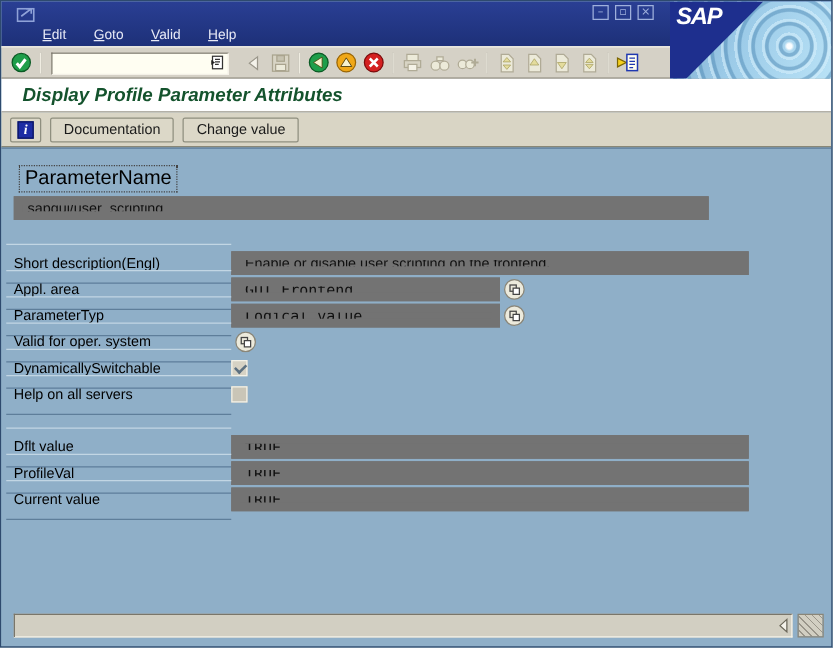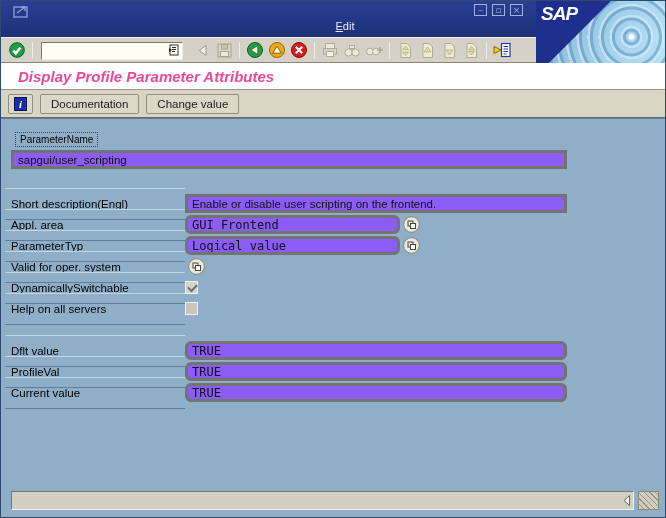--- a/index.html
+++ b/index.html
@@ -11,21 +11,21 @@
     background:#8fafc8;border:1px solid #2e4a6e;overflow:hidden;
   }
 
   
   .topblue{background:linear-gradient(#2a3f94,#1d3078);height:36px;flex:none;}
   .titlebar{height:18px;display:flex;align-items:center;padding:0 142px 0 12px;}
   .sysmenu-icon{width:18px;height:14px;margin-top:2px;}
   .win-controls{margin-left:auto;display:flex;gap:5px;}
   .win-btn{width:13px;height:12px;border:1px solid #9fb0dc;color:#9fb0dc;
     font:9px/10px "DejaVu Sans",sans-serif;text-align:center;background:transparent;cursor:default;}
-  .menubar{height:18px;display:flex;align-items:center;padding-left:24px;gap:4px;flex-direction:column;}
+  .menubar{height:18px;display:flex;align-items:center;padding-left:24px;gap:4px;}
   .menu-item{color:#e8eaf6;font-size:11px;padding:1px 9px;display:inline-block;cursor:default;}
   .menu-item::first-letter{text-decoration:underline;}
 
   
   .stdtoolbar{height:26px;flex:none;background:#d5d1c6;border-top:1px solid #f4f1e8;
     border-bottom:1px solid #8a8578;display:flex;align-items:center;padding:0 132px 0 5px;}
   .tb{display:inline-flex;align-items:center;justify-content:center;width:22px;height:20px;flex:none;}
   .tb svg{display:block;}
   .tb-sep{width:1px;height:17px;background:#9a968a;border-right:1px solid #f0ede2;margin:0 4px;flex:none;}
   .cmd-wrap{position:relative;margin:0 8px 0 4px;flex:none;}
@@ -41,42 +41,42 @@
         rgba(70,130,175,.45) 6px 8px, rgba(215,240,252,.55) 9px 11px),
       linear-gradient(115deg,#7ba6c9 0%,#9ccbe8 45%,#b9e2f6 100%);}
   .logo-block::before{content:"";position:absolute;inset:0;
     background:#1e2f8e;clip-path:polygon(0 0,58% 0,10% 100%,0 100%);}
   .logo-text{position:absolute;top:2px;left:5px;color:#fff;font-weight:bold;font-style:italic;
     font-size:19px;letter-spacing:-1px;z-index:2;font-family:"Liberation Sans",sans-serif;}
 
   
   .screen-title{height:27px;flex:none;background:#fff;border-bottom:1px solid #9a968a;
     display:flex;align-items:center;padding-left:17px;}
-  .screen-title span{color:#ec4899;font-size:15px;font-weight:bold;font-style:italic;}
+  .screen-title span{color:#14532d;font-size:15px;font-weight:bold;font-style:italic;}
 
   
   .apptoolbar{height:28px;flex:none;background:#d9d5c5;border-bottom:1px solid #6d6d5d;
     display:flex;align-items:center;gap:7px;padding-left:7px;}
   .app-btn{height:20px;background:#dcd8c8;border:1px solid #8f8f7f;border-radius:2px;
     font:11.5px "Liberation Sans",sans-serif;color:#1a1a1a;padding:0 10px;cursor:default;}
   .info-btn{width:25px;display:inline-flex;align-items:center;justify-content:center;padding:0;}
   .info-sq{width:13px;height:14px;background:#1c2ca4;border:1px solid #0a1460;color:#fff;
     font:bold italic 11px/13px "Liberation Serif",serif;text-align:center;}
 
   
   .content{flex:1;background:#8fafc8;display:flex;flex-direction:column;position:relative;
     border-top:1px solid #5e7e9a;padding:0 4px;}
   .form{padding-top:13px;font-size:11.5px;color:#000;}
-  .pn-label{display:inline-block;margin-left:10px;border:1px dotted #444;padding:1px 4px;font-size:10px;}
-  .field{background:#8b5cf6;border:3px solid #737373;height:19px;display:flex;align-items:center;
+  .pn-label{display:inline-block;margin-left:10px;border:1px dotted #444;padding:1px 4px;font-size:16px;}
+  .field{background:#737373;border:7px solid #737373;height:19px;display:flex;align-items:center;
     padding:0 4px;color:#101010;overflow:hidden;white-space:nowrap;}
-  .field.mono{font:12px "DejaVu Sans Mono",monospace;border-radius:6px;}
+  .field.mono{font:12px "DejaVu Sans Mono",monospace;}
   .field.sans{font:11.5px "Liberation Sans",sans-serif;}
   .field.w-full{width:556px;margin-left:6px;margin-top:3px;}
-  .field.w-wide{width:382px;}
+  .field.w-wide{width:414px;}
   .field.w-combo{width:215px;}
   .frow{display:flex;align-items:center;height:21px;}
   .flabel{width:180px;height:32px;display:flex;align-items:center;padding-left:6px;flex:none;
     border-top:1px solid #c2d6e4;border-bottom:1px solid #5e7e9a;}
   .gap24{height:24px;} .gap21{height:21px;}
   .f4-btn{width:17px;height:17px;margin-left:3px;border:none;background:transparent;padding:0;cursor:default;}
   .checkbox{width:13px;height:13px;border:1px solid #f4f2e8;background:#c9c5b7;position:relative;flex:none;}
   .checkbox.checked{background:#d6d2c4;}
   .checkbox.checked::after{content:"";position:absolute;left:2px;top:2px;width:7px;height:4px;
     border-left:2px solid #5c7080;border-bottom:2px solid #5c7080;transform:rotate(-45deg);}

